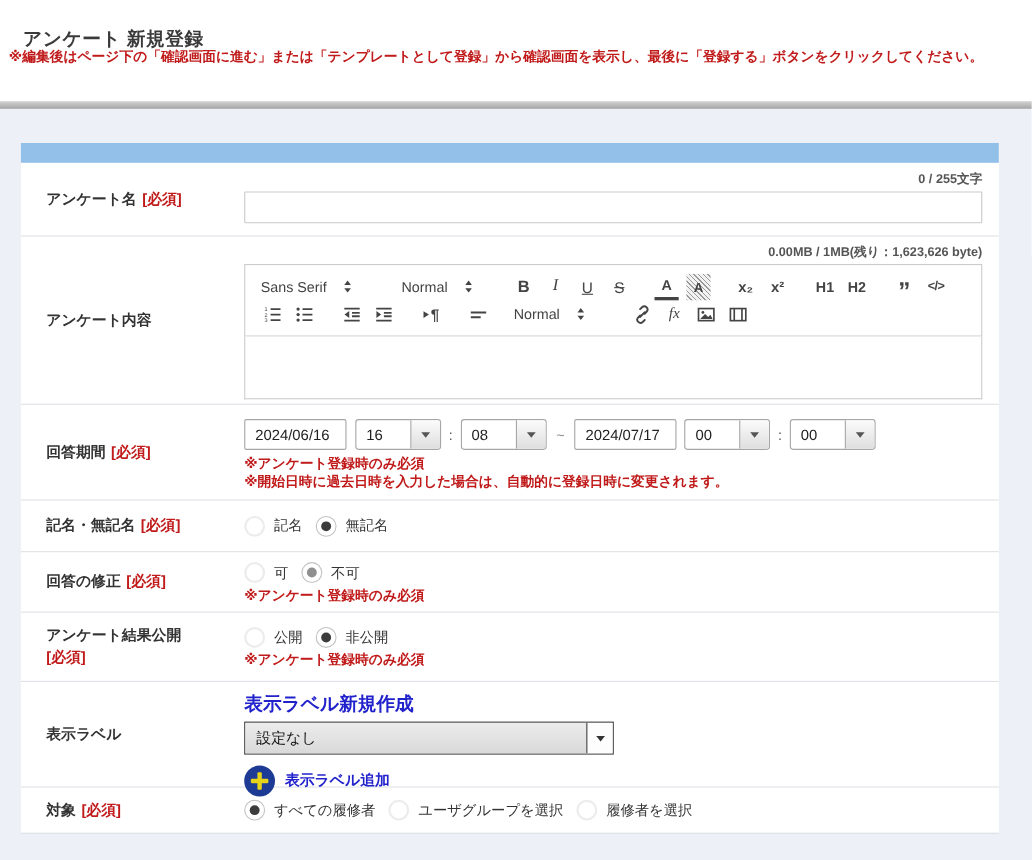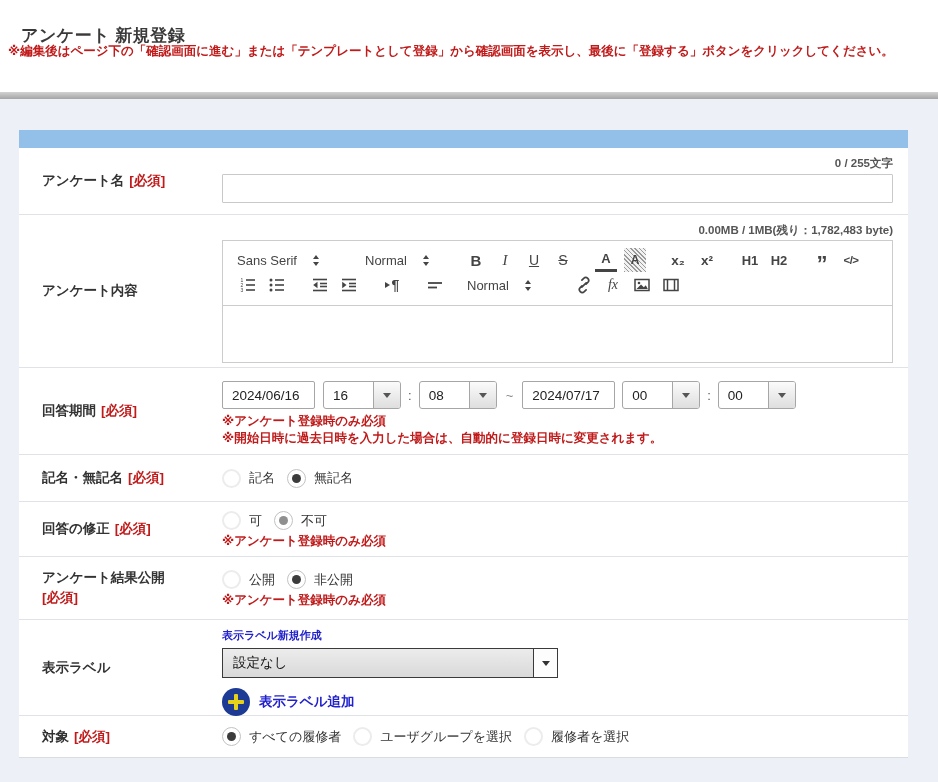--- a/index.html
+++ b/index.html
@@ -46,21 +46,21 @@
   }
   .text-input {
     width:100%; height:29px; margin-top:4px;
     border:1px solid #c9c9c9; border-radius:1px; font-size:13.5px; padding:0 9px;
     font-family:inherit; color:#222; outline:none; background:#fff;
   }
   
   .ql-toolbar {
     margin-top:3px; border:1px solid #ccc; padding:7px 14px; background:#fff;
   }
-  .tb-row { display:flex; height:25px; color:#444; }
+  .tb-row { display:flex; align-items:center; height:25px; color:#444; }
   .tbtn {
     min-width:22px; height:24px; display:flex; align-items:center; justify-content:center;
     margin-right:7px; cursor:pointer; color:#444; font-size:14px;
   }
   .gs { margin-left:14px; }
   .picker { display:flex; align-items:center; cursor:pointer; color:#444; font-size:13px; }
   .picker .updown { display:inline-flex; flex-direction:column; margin-left:16px; }
   .updown .up { width:0;height:0;border-left:3.5px solid transparent;border-right:3.5px solid transparent;border-bottom:4.5px solid #444; margin-bottom:2.5px; }
   .updown .down { width:0;height:0;border-left:3.5px solid transparent;border-right:3.5px solid transparent;border-top:4.5px solid #444; }
   .picker-font { width:104px; margin-right:24px; }
@@ -111,21 +111,21 @@
   .radio {
     width:19px; height:19px; border-radius:50%; background:#fff; flex:none;
     border:2px solid #ececec; display:inline-flex; align-items:center; justify-content:center; cursor:pointer;
   }
   .radio.on { border:1px solid #c2c2c2; }
   .radio .dot { width:9px; height:9px; border-radius:50%; background:#3c3c3c; display:none; }
   .radio.on .dot { display:block; }
   .radio.dim .dot { background:#8f8f8f; }
   .radio-label { font-size:13px; color:#333; margin:0 12px 0 8px; }
   
-  .create-link { display:inline-block; margin-top:8px; font-size:11px; font-weight:bold; color:#2222cc; text-decoration:none; cursor:pointer; }
+  .create-link { display:inline-block; margin-top:8px; font-size:17px; font-weight:bold; color:#2222cc; text-decoration:none; cursor:pointer; }
   .label-select {
     margin-top:5px; width:336px; height:30px; border:1px solid #3a3a3a;
     display:flex; overflow:hidden; cursor:pointer; background:#fff;
   }
   .ls-main { flex:1; background:linear-gradient(#ececec,#d9d9d9); display:flex; align-items:center; padding-left:10px; font-size:13.5px; color:#111; }
   .ls-btn { width:24px; background:#fdfdfd; border-left:1px solid #3a3a3a; display:flex; align-items:center; justify-content:center; }
   .ls-btn .caret { border-top-color:#333; }
   .add-line { display:flex; align-items:center; margin-top:10px; cursor:pointer; }
   .plus-circle { width:28px; height:28px; border-radius:50%; background:#1d3a94; position:relative; flex:none; }
   .plus-circle .pbar-h { position:absolute; left:6px; top:12px; width:16px; height:4px; background:#e6d219; border-radius:1px; }
@@ -153,21 +153,21 @@
         <div class="counter">0 / 255文字</div>
         <input type="text" class="text-input" value="" style="">
       </div>
     </div>
 
     <div class="row r2">
       <div class="cell-label">
         <span>アンケート内容</span>
       </div>
       <div class="cell-content">
-        <div class="counter">0.00MB / 1MB(残り：1,782,483 byte)</div>
+        <div class="counter">0.00MB / 1MB(残り：1,623,626 byte)</div>
         <div class="ql-toolbar">
           <div class="tb-row">
             <span class="picker picker-font">
               <span>Sans Serif</span>
               <span class="updown">
                   <i class="up"></i>
                   <i class="down"></i>
                 </span>
             </span>
             <span class="picker picker-size">

